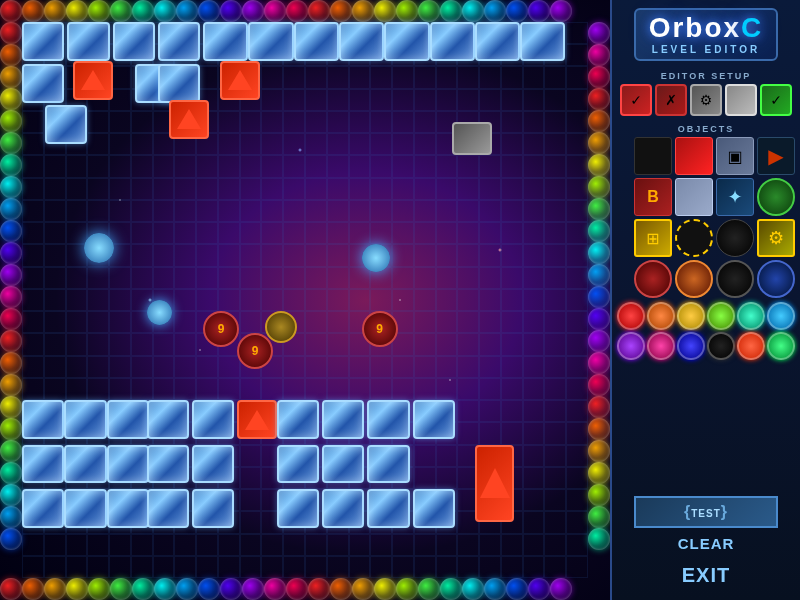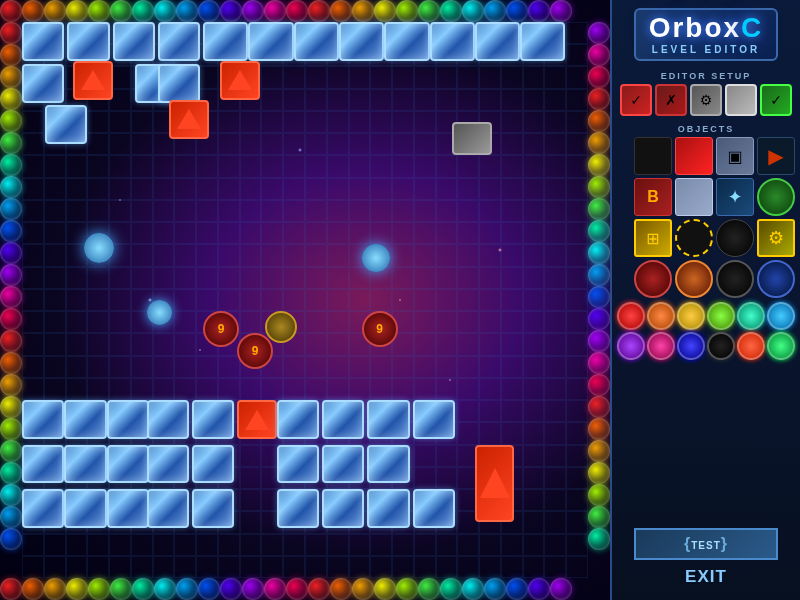--- a/index.html
+++ b/index.html
@@ -260,21 +260,21 @@
     .menu-btn.test-btn::after {
       content: '{';
       color: #6aaadd;
       font-size: 16px;
     }
     .menu-btn.test-btn::after { content: '}'; }
 
     .menu-btn.bg-btn { color: #88ccff; font-size: 15px; }
     .menu-btn.help-btn { color: #88ccff; font-size: 15px; }
     .menu-btn.clear-btn { color: #88ccff; font-size: 15px; }
-    .menu-btn.exit-btn { color: #88ccff; font-size: 17px; }
+    .menu-btn.exit-btn { color: #88ccff; font-size: 20px; }
 
     
     .blue-block {
       position: absolute;
       background: linear-gradient(135deg, #4488cc 0%, #88ccff 30%, #2255aa 60%, #6699dd 100%);
       border: 2px solid #aaddff;
       border-radius: 4px;
       box-shadow: inset 0 0 8px rgba(255,255,255,0.3), 0 0 6px rgba(100,180,255,0.5);
     }
 
@@ -1218,15 +1218,16 @@
     <div class="palette-orb" style="background:radial-gradient(#aa44ff,#550088);box-shadow:0 0 5px #8800ff;"></div>
     <div class="palette-orb" style="background:radial-gradient(#ff44aa,#880044);box-shadow:0 0 5px #ff0088;"></div>
     <div class="palette-orb" style="background:radial-gradient(#4444ff,#000088);box-shadow:0 0 5px #0000ff;"></div>
     <div class="palette-orb" style="background:radial-gradient(#222,#000);box-shadow:0 0 5px #333;"></div>
     <div class="palette-orb" style="background:radial-gradient(#ff6644,#cc2200);box-shadow:0 0 5px #ff3300;"></div>
     <div class="palette-orb" style="background:radial-gradient(#44ff88,#008833);box-shadow:0 0 5px #00ff55;"></div>
   </div>
 
   <div class="menu-buttons">
     <button class="menu-btn test-btn">TEST</button>
+    <button class="menu-btn clear-btn">CLEAR</button>
     <button class="menu-btn exit-btn">EXIT</button>
   </div>
 </div>
 
 </body></html>

